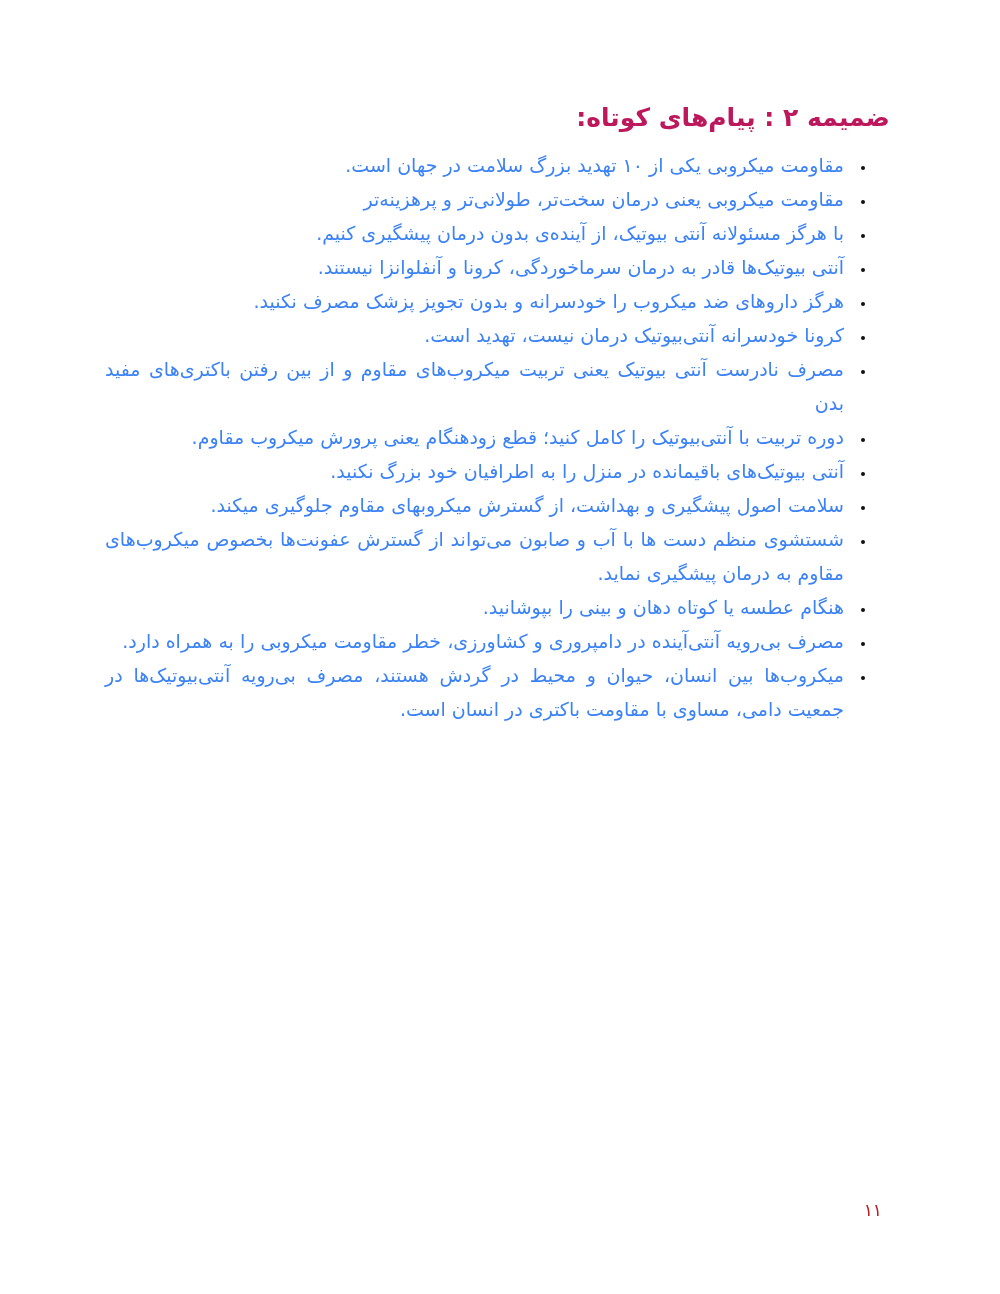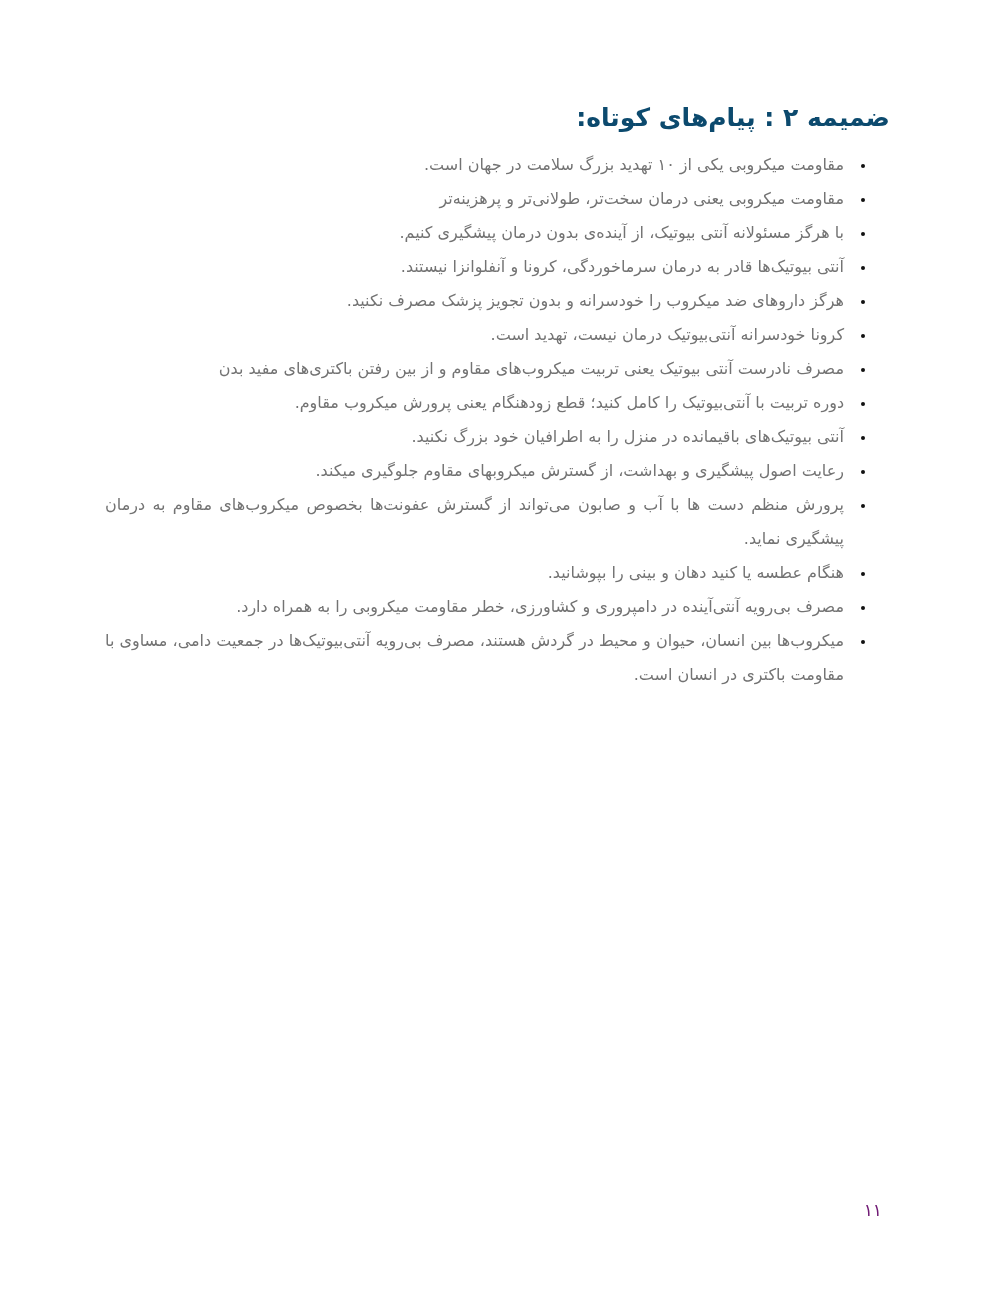--- a/index.html
+++ b/index.html
@@ -26,56 +26,56 @@
     color: #29ABE2;
     text-align: right;
     line-height: 36px;
   }
   ul.bullets {
     margin: 12px 0 0 0;
     padding: 0 40px 0 0;
     list-style: disc outside;
   }
   ul.bullets li {
-    font-size: 16px;
+    font-size: 19px;
     line-height: 34px;
-    color: #737373;
+    color: #3b82f6;
     text-align: justify;
     text-align-last: right;
     padding-right: 6px;
   }
   ul.bullets li::marker {
     color: #111111;
     font-size: 14px;
   }
   .page-number {
     position: absolute;
     top: 1200px;
     right: 118px;
     font-size: 17px;
-    color: #701a75;
+    color: #b91c1c;
   }
 </style>
 </head>
 <body>
 
 <div class="page" style="background: rgb(255, 255, 255);">
-  <h1 class="heading" style="color: #0c4a6e;">ضمیمه ۲ : پیام‌های کوتاه:</h1>
+  <h1 class="heading" style="color: #be185d;">ضمیمه ۲ : پیام‌های کوتاه:</h1>
 
   <ul class="bullets">
       <li>مقاومت میکروبی یکی از ۱۰ تهدید بزرگ سلامت در جهان است.</li>
       <li>مقاومت میکروبی یعنی درمان سخت‌تر، طولانی‌تر و پرهزینه‌تر</li>
       <li>با هرگز مسئولانه آنتی بیوتیک، از آینده‌ی بدون درمان پیشگیری کنیم.</li>
       <li>آنتی بیوتیک‌ها قادر به درمان سرماخوردگی، کرونا و آنفلوانزا نیستند.</li>
       <li>هرگز داروهای ضد میکروب را خودسرانه و بدون تجویز پزشک مصرف نکنید.</li>
       <li>کرونا خودسرانه آنتی‌بیوتیک درمان نیست، تهدید است.</li>
       <li>مصرف نادرست آنتی بیوتیک یعنی تربیت میکروب‌های مقاوم و از بین رفتن باکتری‌های مفید بدن</li>
       <li>دوره تربیت با آنتی‌بیوتیک را کامل کنید؛ قطع زودهنگام یعنی پرورش میکروب مقاوم.</li>
       <li>آنتی بیوتیک‌های باقیمانده در منزل را به اطرافیان خود بزرگ نکنید.</li>
-      <li>رعایت اصول پیشگیری و بهداشت، از گسترش میکروبهای مقاوم جلوگیری میکند.</li>
-      <li>پرورش منظم دست ها با آب و صابون می‌تواند از گسترش عفونت‌ها بخصوص میکروب‌های مقاوم به درمان پیشگیری نماید.</li>
-      <li>هنگام عطسه یا کنید دهان و بینی را بپوشانید.</li>
+      <li>سلامت اصول پیشگیری و بهداشت، از گسترش میکروبهای مقاوم جلوگیری میکند.</li>
+      <li>شستشوی منظم دست ها با آب و صابون می‌تواند از گسترش عفونت‌ها بخصوص میکروب‌های مقاوم به درمان پیشگیری نماید.</li>
+      <li>هنگام عطسه یا کوتاه دهان و بینی را بپوشانید.</li>
       <li>مصرف بی‌رویه آنتی‌آینده در دامپروری و کشاورزی، خطر مقاومت میکروبی را به همراه دارد.</li>
       <li>میکروب‌ها بین انسان، حیوان و محیط در گردش هستند، مصرف بی‌رویه آنتی‌بیوتیک‌ها در جمعیت دامی، مساوی با مقاومت باکتری در انسان است.</li>
     </ul>
 
   <div class="page-number">۱۱</div>
 </div>
 
 </body></html>

